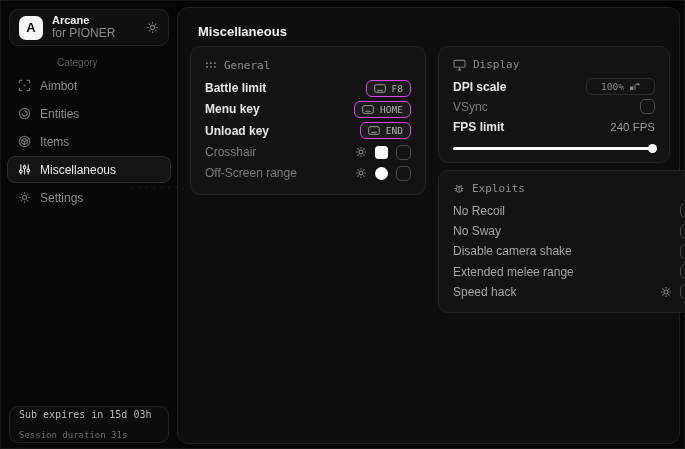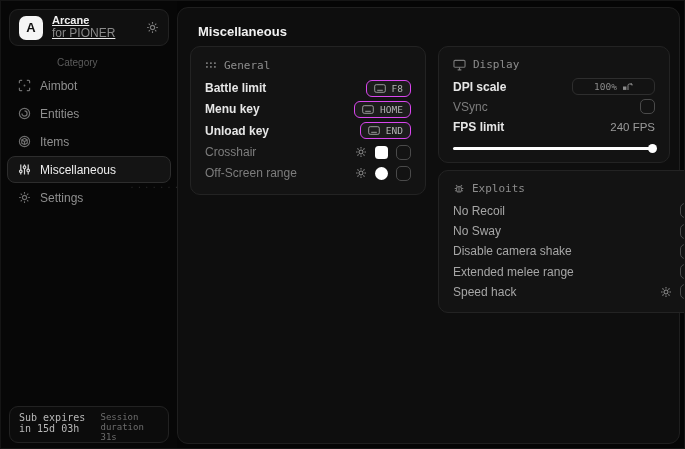--- a/index.html
+++ b/index.html
@@ -17,42 +17,42 @@
   .app-card {
     position:absolute; left:8px; top:8px; width:160px; height:37px;
     background:#101010; border:1px solid #222; border-radius:9px;
     display:flex; align-items:center; padding:0 9px; gap:9px;
   }
   .logo {
     width:24px; height:24px; border-radius:7px; background:#f5f5f5;
     color:#111; font-weight:700; font-size:13px;
     display:flex; align-items:center; justify-content:center;
   }
-  .app-titles { flex:1; line-height:1.15;text-decoration:underline; }
+  .app-titles { flex:1; line-height:1.15; }
   .app-name { font-size:11px; font-weight:700; color:#f0f0f0; }
   .app-sub  { font-size:12px; color:#8a8a8a; }
   .icon-btn { display:flex; align-items:center; justify-content:center; color:#7a7a7a; cursor:pointer; }
 
   .category-label { position:absolute; left:12px; top:56px; font-size:10px; color:#5c5c5c;margin-left:44px; }
 
   .nav { position:absolute; left:6px; top:71px; width:164px; display:flex; flex-direction:column; gap:1px; }
   .nav-item {
     height:27px; display:flex; align-items:center; gap:9px;
     padding:0 10px; border-radius:8px; border:1px solid transparent;
     font-size:12px; color:#8f8f8f; cursor:pointer; position:relative;
   }
   .nav-item svg { color:#6e6e6e; }
   .nav-item.selected { background:#141414; border-color:#2d2d2d; color:#ededed; }
   .nav-item.selected svg { color:#d6d6d6; }
   .drag-dots { position:absolute; right:-26px; bottom:-8px; color:#262626; font-size:9px; letter-spacing:2px; }
 
   .footer-card {
     position:absolute; left:8px; top:405px; width:160px; height:37px;
     border:1px solid #222; border-radius:9px; background:#0c0c0c;
-    padding:5px 9px; display:flex; flex-direction:row; justify-content:center; gap:10px;
+    padding:5px 9px; display:flex; flex-direction:column; justify-content:center; gap:10px;
   }
   .footer-line1 { font-size:10px; color:#b9b9b9; }
   .footer-line2 { font-size:9px; color:#6d6d6d; }
 
   
   .main {
     position:absolute; left:176px; top:6px; width:503px; height:437px;
     background:#0e0e0e; border:1px solid #1f1f1f; border-radius:11px;
   }
   .page-title { position:absolute; left:20px; top:16px; font-size:13px; font-weight:700; color:#f2f2f2; }
@@ -76,21 +76,21 @@
 
   .keybind {
     display:inline-flex; align-items:center; gap:6px;
     background:#1c1c1c; border:1px solid #d946ef; border-radius:6px;
     padding:2px 7px; font-size:9.5px; color:#b3b3b3;
   }
   .keybind svg { color:#9a9a9a; }
   .badge-outline {
     display:inline-flex; align-items:center; gap:5px;
     background:transparent; border:1px solid #2e2e2e; border-radius:6px;
-    padding:2px 21px; font-size:9.5px; color:#8a8a8a;
+    padding:2px 14px; font-size:9.5px; color:#8a8a8a;
   }
   .checkbox {
     width:15px; height:15px; border:1.5px solid #4a4a4a; border-radius:5px;
     background:transparent; cursor:pointer; flex:none;
   }
   .swatch-square { width:13px; height:13px; background:#fff; border-radius:3.5px; cursor:pointer; flex:none; }
   .swatch-circle { width:13px; height:13px; background:#fff; border-radius:50%; cursor:pointer; flex:none; }
   .gear-small { color:#8a8a8a; display:flex; cursor:pointer; }
   .fps-value { font-size:11.5px; color:#9a9a9a; }
 

